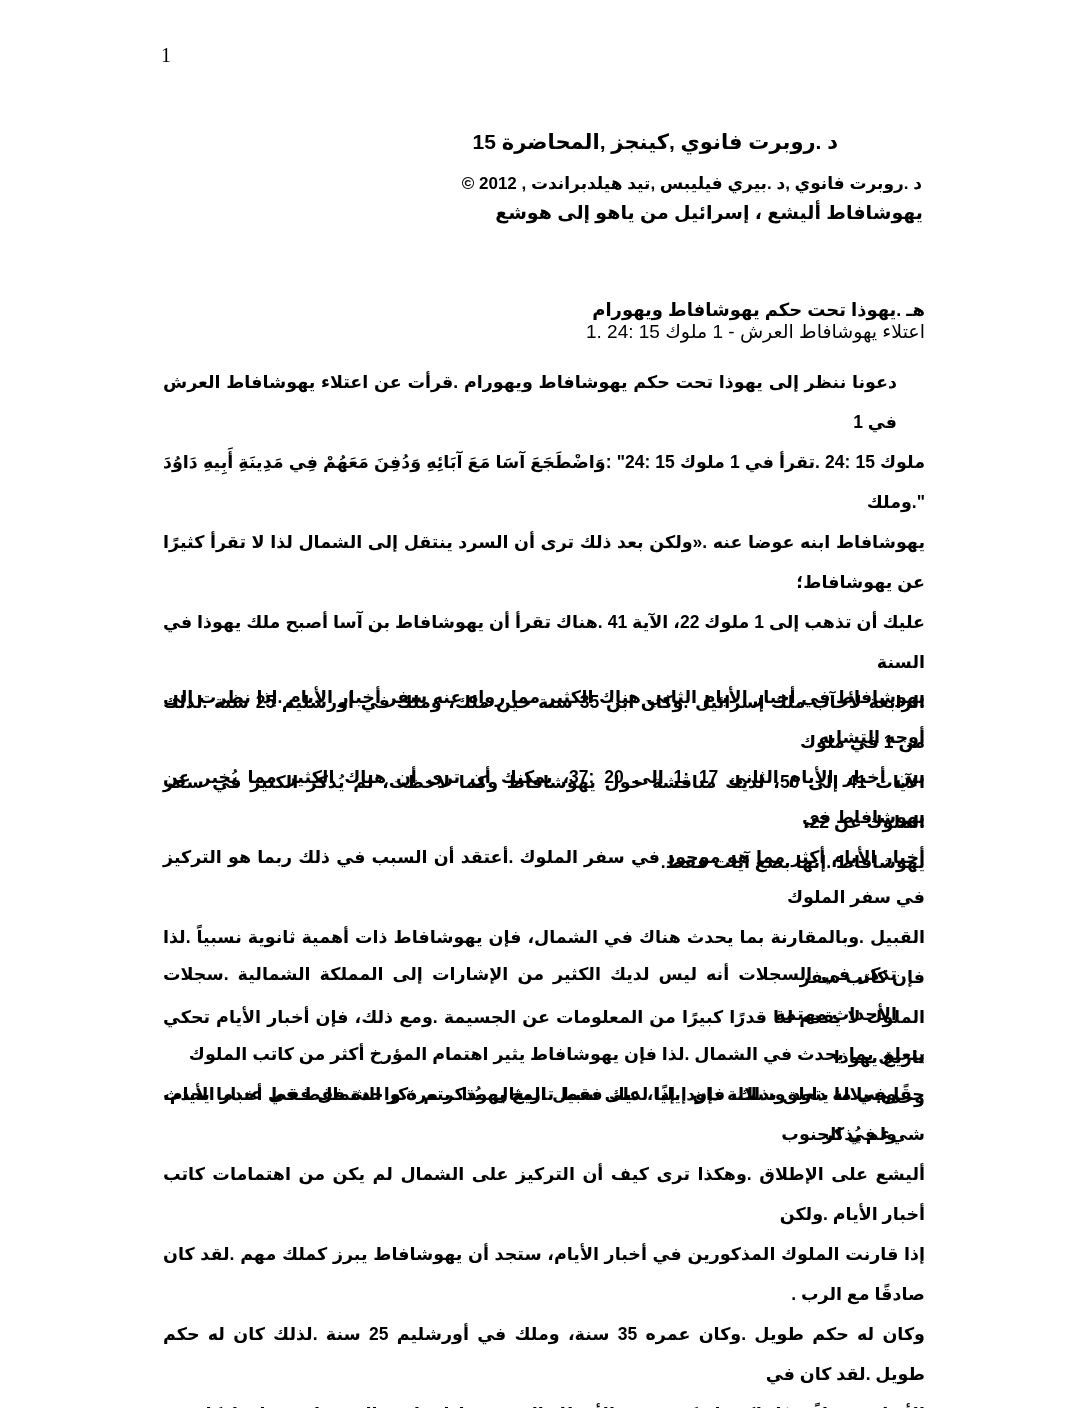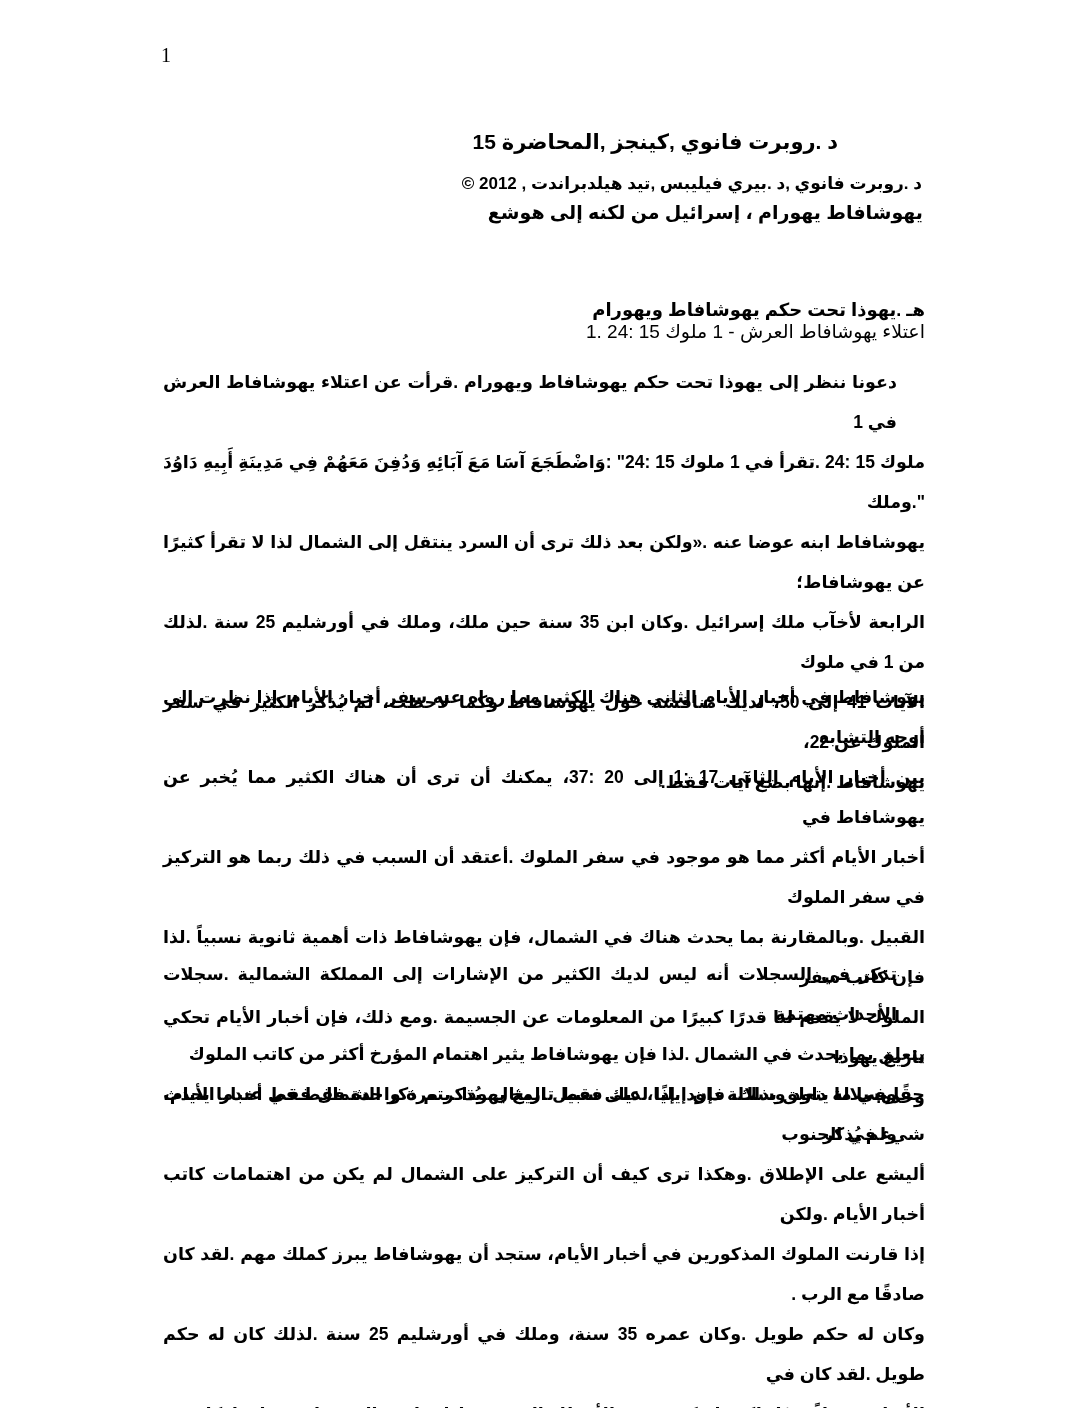--- a/index.html
+++ b/index.html
@@ -30,29 +30,30 @@
     .p1 .line, .p2 .line, .p3 .line, .p4 .line { display: block; }
     .indent { padding-right: 28px; }
   </style>
 </head>
 <body>
 
 <div class="page-number">1</div>
 
 <div class="header title">د .روبرت فانوي ,كينجز ,المحاضرة 15</div>
 <div class="header copyright">د .روبرت فانوي ,د .بيري فيليبس ,تيد هيلدبراندت , 2012 ©</div>
-<div class="header subtitle">يهوشافاط يهورام ، إسرائيل من لكنه إلى هوشع</div>
+<div class="header subtitle">يهوشافاط أليشع ، إسرائيل من ياهو إلى هوشع</div>
 
 <div class="section-heading">هـ .يهوذا تحت حكم يهوشافاط ويهورام</div>
 <div class="scripture-ref">اعتلاء يهوشافاط العرش - 1 ملوك 15 :24 .1</div>
 
 <div class="para p1">
   <span class="line indent">دعونا ننظر إلى يهوذا تحت حكم يهوشافاط ويهورام .قرأت عن اعتلاء يهوشافاط العرش في 1</span>
   <span class="line">ملوك 15 :24 .تقرأ في 1 ملوك 15 :24" :وَاضْطَجَعَ آسَا مَعَ آبَائِهِ وَدُفِنَ مَعَهُمْ فِي مَدِينَةِ أَبِيهِ دَاوُدَ ".وملك</span>
   <span class="line">يهوشافاط ابنه عوضا عنه .«ولكن بعد ذلك ترى أن السرد ينتقل إلى الشمال لذا لا تقرأ كثيرًا عن يهوشافاط؛</span>
+  <span class="line">عليك أن تذهب إلى 1 ملوك 22، الآية 41 .هناك تقرأ أن يهوشافاط بن آسا أصبح ملك يهوذا في السنة</span>
   <span class="line">الرابعة لأخآب ملك إسرائيل .وكان ابن 35 سنة حين ملك، وملك في أورشليم 25 سنة .لذلك من 1 في ملوك</span>
   <span class="line">الآيات 41 إلى 50، لديك مناقشة حول يهوشافاط وكما لاحظت، لم يُذكر الكثير في سفر الملوك عن 22،</span>
   <span class="line">يهوشافاط .إنها بضع آيات فقط.</span>
 </div>
 
 <div class="para p2">
   <span class="line">يهوشافاط في أخبار الأيام الثاني    هناك الكثير مما رواه عنه سفر أخبار الأيام .إذا نظرت إلى أوجه التشابه</span>
   <span class="line">بين أخبار الأيام الثاني 17 :1 إلى 20 :37، يمكنك أن ترى أن هناك الكثير مما يُخبر عن يهوشافاط في</span>
   <span class="line">أخبار الأيام أكثر مما هو موجود في سفر الملوك .أعتقد أن السبب في ذلك ربما هو التركيز في سفر الملوك</span>
   <span class="line">القبيل .وبالمقارنة بما يحدث هناك في الشمال، فإن يهوشافاط ذات أهمية ثانوية نسبياً .لذا فإن كاتب سفر</span>

